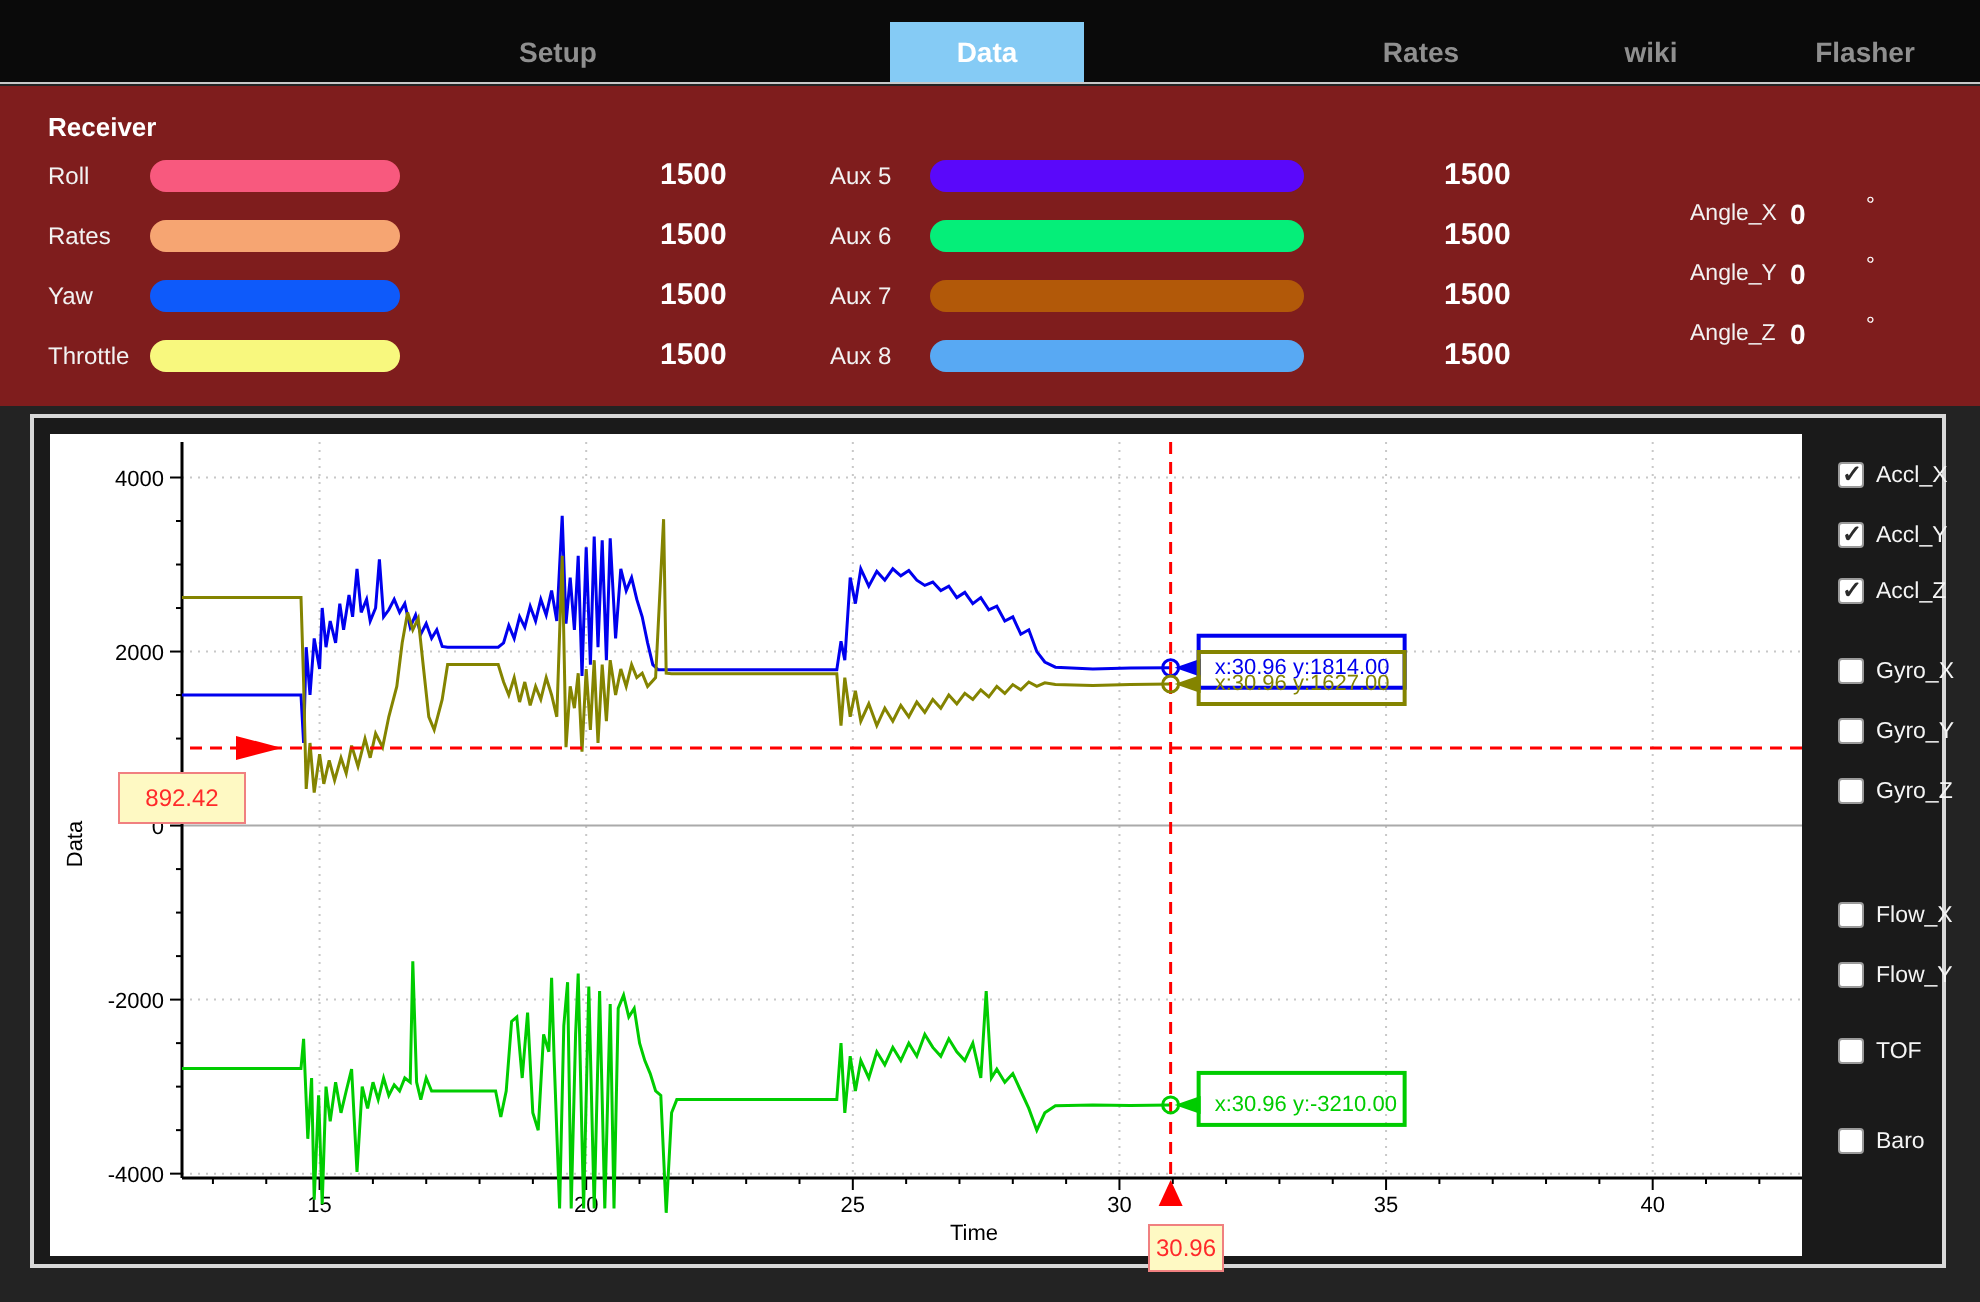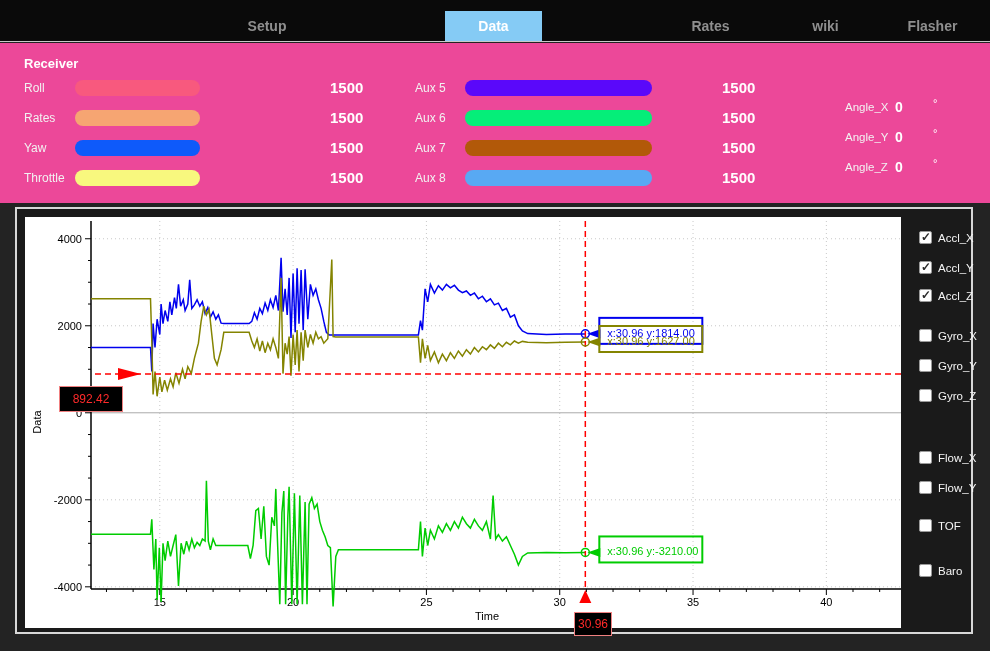--- a/index.html
+++ b/index.html
@@ -3,48 +3,48 @@
 <meta charset="utf-8">
 <style>
   * { margin:0; padding:0; box-sizing:border-box; }
   html,body { width:990px; height:651px; background:#0b0b0b; font-family:"Liberation Sans", sans-serif; overflow:hidden; }
   #app { position:relative; width:990px; height:651px; background:#232323; }
 
   
   #nav { position:absolute; left:0; top:0; width:990px; height:42px; background:#0a0a0a; border-bottom:1px solid #c8c8c8; }
   .nav-item { position:absolute; top:12px; height:28px; line-height:28px; text-align:center;
               color:#8f8f8f; font-size:14px; font-weight:bold; cursor:pointer; }
-  .nav-setup{left:232px;width:70px;} .nav-config{left:323px;width:118px;}
+  .nav-setup{left:244px;width:70px;} .nav-config{left:323px;width:118px;}
   .nav-data{left:445px;width:97px; background:#85cbf5; color:#ffffff; top:11px; height:30px; line-height:30px;}
   .nav-advanced{left:555px;width:95px;} .nav-rates{left:678px;width:65px;}
   .nav-wiki{left:798px;width:55px;} .nav-flasher{left:895px;width:75px;}
 
   
-  #receiver { position:absolute; left:0; top:43px; width:990px; height:160px; background:#ec4899; }
+  #receiver { position:absolute; left:0; top:43px; width:990px; height:160px; background:#7f1d1d; }
   .rx-title { position:absolute; left:24px; top:13px; color:#fff; font-size:13px; font-weight:bold; }
   .rx-row { position:absolute; left:0; width:990px; height:18px; }
   .rx-label { position:absolute; left:24px; top:2px; color:#f2f2f2; font-size:12px; }
   .rx-bar { position:absolute; left:75px; top:1px; width:125px; height:16px; border-radius:8px; }
   .rx-val { position:absolute; left:330px; top:0px; width:45px; color:#fff; font-size:15px; font-weight:bold; }
   .aux-label { position:absolute; left:415px; top:2px; color:#f2f2f2; font-size:12px; }
   .aux-bar { position:absolute; left:465px; top:1px; width:187px; height:16px; border-radius:8px; }
   .aux-val { position:absolute; left:722px; top:0px; width:45px; color:#fff; font-size:15px; font-weight:bold; }
   .row0{top:36px;} .row1{top:66px;} .row2{top:96px;} .row3{top:126px;}
   .angle-row { position:absolute; left:845px; width:140px; height:16px; }
   .arow0{top:56px;} .arow1{top:86px;} .arow2{top:116px;}
   .angle-label { position:absolute; left:0; top:2px; color:#f2f2f2; font-size:11.5px; }
   .angle-val { position:absolute; left:50px; top:0px; color:#fff; font-size:14px; font-weight:bold; }
   .angle-unit { position:absolute; left:88px; top:-2px; color:#fff; font-size:11px; }
 
   
   #panel { position:absolute; left:15px; top:207px; width:958px; height:427px; background:#1a1a1a; border:2px solid #d8d8d8; }
   #plot { position:absolute; left:8px; top:8px; width:876px; height:411px; background:#ffffff; }
   #chart-svg { position:absolute; left:0; top:0; }
 
-  .cursor-box { position:absolute; background:#000000; border:1px solid #f08080; color:#ff2a2a;
+  .cursor-box { position:absolute; background:#fef9c3; border:1px solid #f08080; color:#ff2a2a;
                 font-size:12px; text-align:center; }
   #ybox { left:34px; top:169px; width:64px; height:26px; line-height:24px; }
   #xbox { left:549px; top:395px; width:38px; height:24px; line-height:22px; }
 
   
   #legend { position:absolute; left:884px; top:0; width:66px; height:423px; }
   .chk-item { position:absolute; left:18px; height:14px; cursor:pointer; }
   .chk-box { position:absolute; left:0; top:0; width:13px; height:13px; background:#ffffff; border:1px solid #9a9a9a; border-radius:2px; }
   .chk-item.checked .chk-box::after { content:"\2713"; position:absolute; left:1px; top:-2px; color:#2b2b2b; font-size:12px; font-weight:bold; }
   .chk-label { position:absolute; left:19px; top:1px; color:#f5f5f5; font-size:11.5px; white-space:nowrap; }

